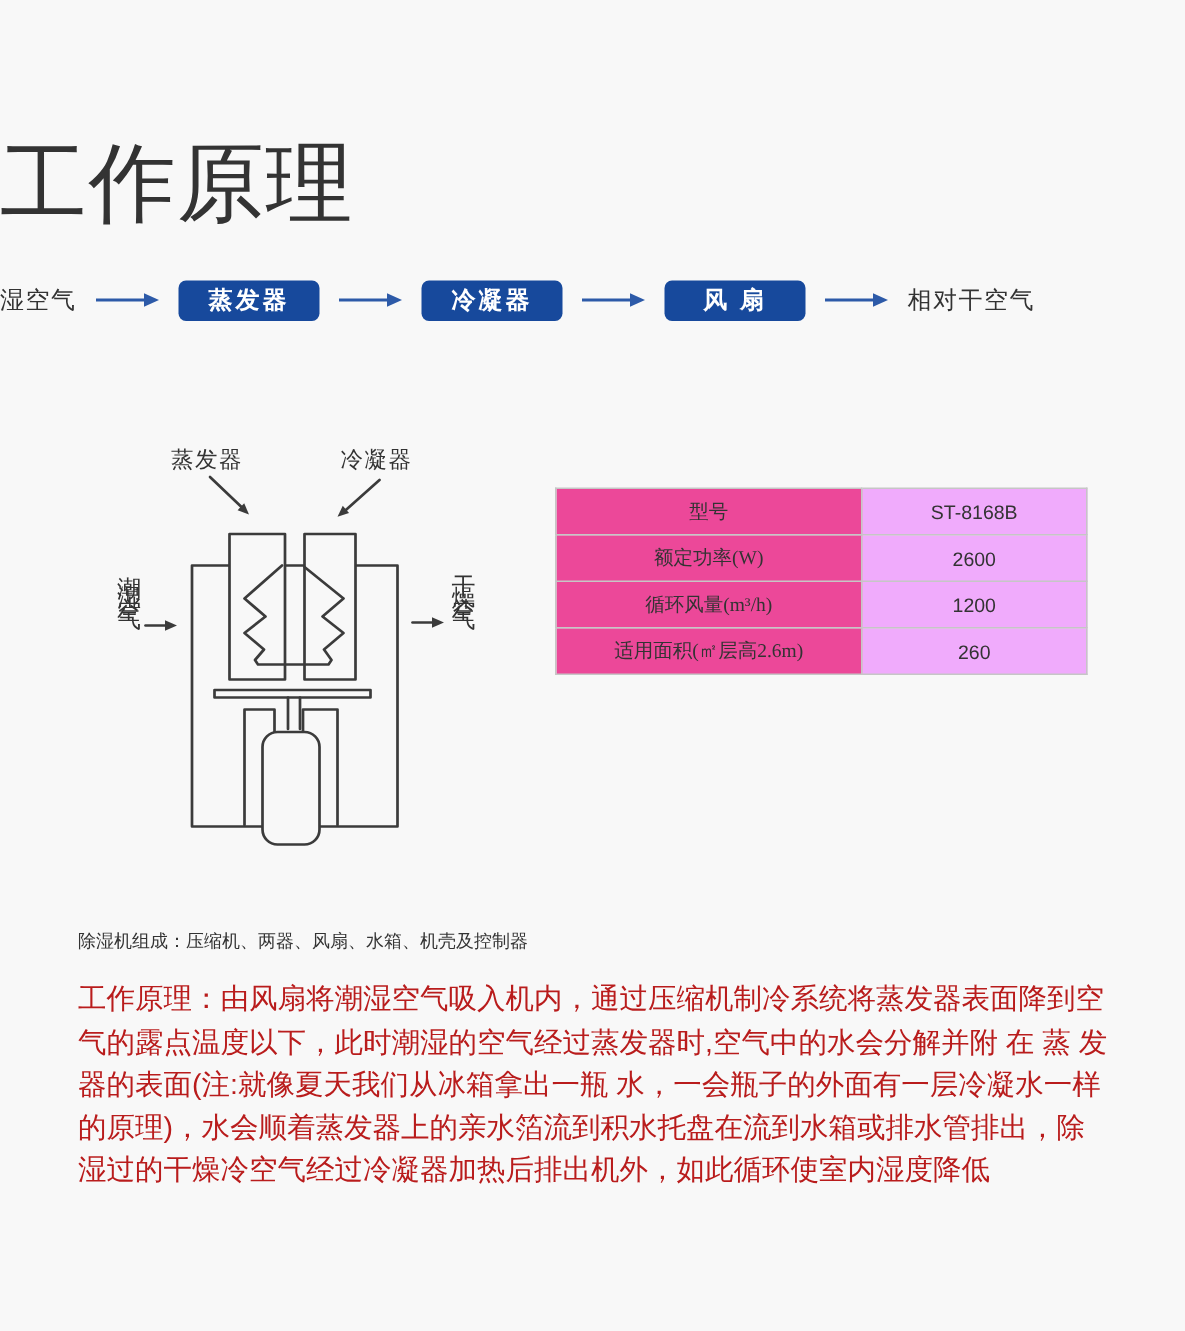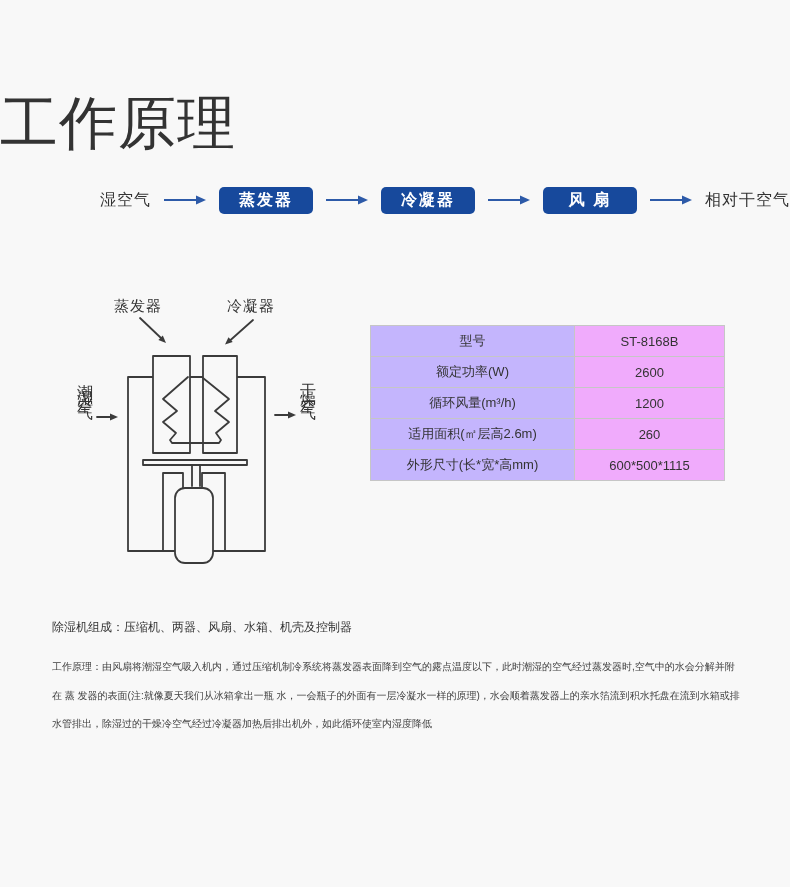--- a/index.html
+++ b/index.html
@@ -10,21 +10,21 @@
     color:#333;
   }
   .title{
     position:absolute;top:90px;left:0;width:790px;margin:0;
     font-size:58px;line-height:66px;font-weight:500;
     color:#333;letter-spacing:1px;
   }
   
   .flow{
     position:absolute;top:186px;left:0;width:790px;height:28px;
-    display:flex;justify-content:flex-end;align-items:center;gap:12px;
+    display:flex;justify-content:flex-start;align-items:center;gap:12px;
   }
   .flow-text{font-size:16px;color:#333;letter-spacing:1px;white-space:nowrap;}
   .flow-box{
     display:flex;align-items:center;justify-content:center;
     width:94px;height:27px;border-radius:5px;
     background:#17499c;color:#fff;font-size:16px;font-weight:700;
     letter-spacing:2px;white-space:nowrap;
   }
   .flow-arrow{display:block;}
   
@@ -41,30 +41,30 @@
   .vlabel.dry{left:249px;top:91px;}
   
   .spec{
     position:absolute;left:370px;top:325px;width:352px;
     border-collapse:collapse;table-layout:fixed;
   }
   .spec td{
     border:1px solid #c6c6c6;height:30px;padding:0;
     text-align:center;vertical-align:middle;font-size:13px;color:#333;
   }
-  .spec td.l{width:203px;background:#c4b5fd;}
+  .spec td.l{width:203px;background:#ec4899;font-family:Liberation Serif, serif;}
   .spec td.v{width:149px;background:#f0abfc;}
   
   .composition{
     position:absolute;left:52px;top:615px;margin:0;width:700px;
     font-size:12px;line-height:24px;color:#333;
   }
   .principle{
     position:absolute;left:52px;top:653px;margin:0;width:688px;
-    font-size:10px;line-height:28.5px;color:#404040;
+    font-size:19px;line-height:28.5px;color:#b91c1c;
   }
 </style>
 </head>
 <body>
 
 <h1 class="title">工作原理</h1>
 
 <div class="flow">
   <span class="flow-text">湿空气</span>
   <svg class="flow-arrow" width="44" height="12" viewBox="0 0 44 12">
@@ -137,21 +137,17 @@
       <td class="v">2600</td>
     </tr>
     <tr>
       <td class="l">循环风量(m³/h)</td>
       <td class="v">1200</td>
     </tr>
     <tr>
       <td class="l">适用面积(㎡层高2.6m)</td>
       <td class="v">260</td>
     </tr>
-    <tr>
-      <td class="l">外形尺寸(长*宽*高mm)</td>
-      <td class="v">600*500*1115</td>
-    </tr>
   </tbody>
 </table>
 
 <p class="composition">除湿机组成：压缩机、两器、风扇、水箱、机壳及控制器</p>
 <p class="principle">工作原理：由风扇将潮湿空气吸入机内，通过压缩机制冷系统将蒸发器表面降到空气的露点温度以下，此时潮湿的空气经过蒸发器时,空气中的水会分解并附 在 蒸 发器的表面(注:就像夏天我们从冰箱拿出一瓶 水，一会瓶子的外面有一层冷凝水一样的原理)，水会顺着蒸发器上的亲水箔流到积水托盘在流到水箱或排水管排出，除湿过的干燥冷空气经过冷凝器加热后排出机外，如此循环使室内湿度降低</p>
 
 </body></html>

